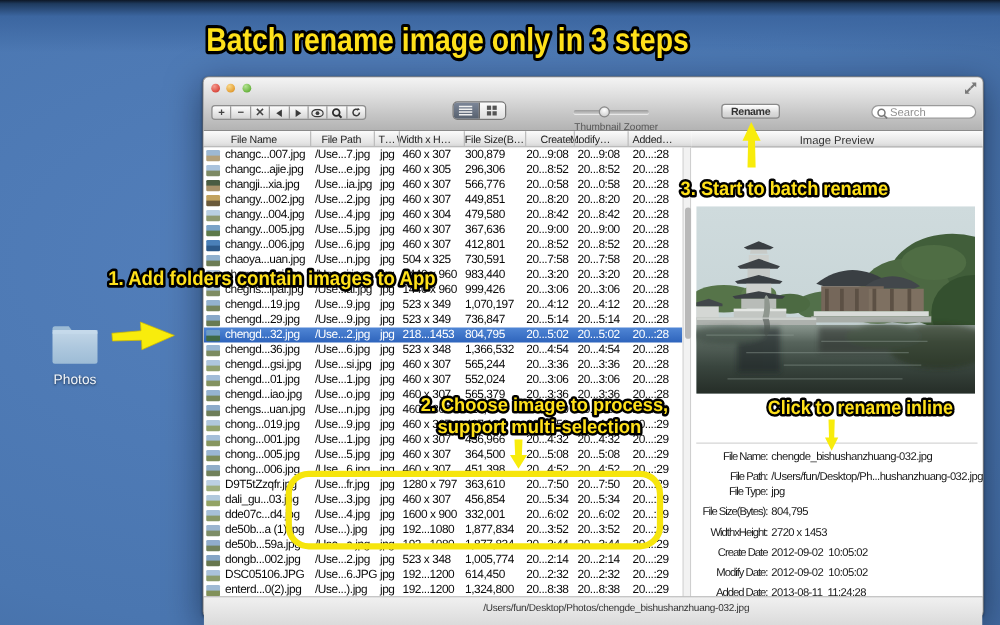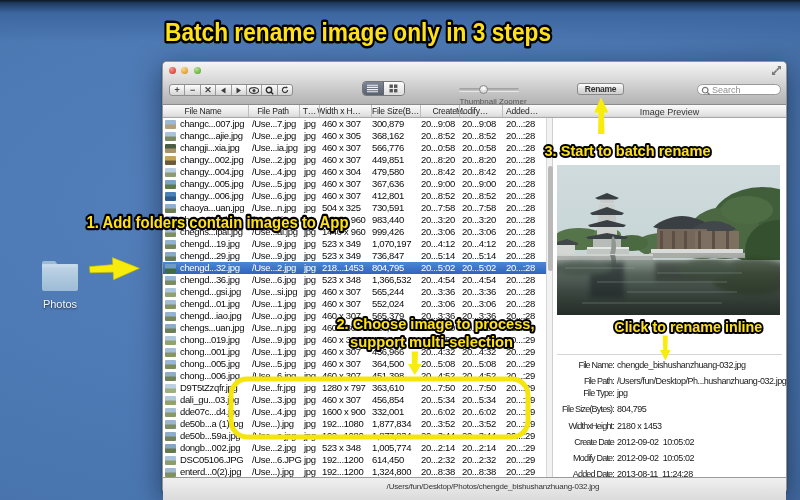--- a/index.html
+++ b/index.html
@@ -176,21 +176,21 @@
         <span class="c cr">20...9:08</span>
         <span class="c mo">20...9:08</span>
         <span class="c ad">20...:28</span>
       </div>
 <div class="row" style="top:12px">
         <i class="th" style="background:linear-gradient(180deg,#aac3dd 45%,#7d8a64 55%)"></i>
         <span class="c n">changc...ajie.jpg</span>
         <span class="c p">/Use...e.jpg</span>
         <span class="c t">jpg</span>
         <span class="c d">460 x 305</span>
-        <span class="c s">368,162</span>
+        <span class="c s">296,306</span>
         <span class="c cr">20...8:52</span>
         <span class="c mo">20...8:52</span>
         <span class="c ad">20...:28</span>
       </div>
 <div class="row" style="top:24px">
         <i class="th" style="background:linear-gradient(180deg,#4a5d43 45%,#a8926a 55%)"></i>
         <span class="c n">changji...xia.jpg</span>
         <span class="c p">/Use...ia.jpg</span>
         <span class="c t">jpg</span>
         <span class="c d">460 x 307</span>
@@ -593,21 +593,21 @@
 <div class="inf" style="top:283.0px">
         <span class="il">File Type:</span>
         <span class="iv">jpg</span>
       </div>
 <div class="inf" style="top:299.0px">
         <span class="il">File Size(Bytes):</span>
         <span class="iv">804,795</span>
       </div>
 <div class="inf" style="top:316.0px">
         <span class="il">WidthxHeight:</span>
-        <span class="iv">2180 x 1453</span>
+        <span class="iv">2720 x 1453</span>
       </div>
 <div class="inf" style="top:332.0px">
         <span class="il">Create Date</span>
         <span class="iv">2012-09-02&nbsp; 10:05:02</span>
       </div>
 <div class="inf" style="top:347.5px">
         <span class="il">Modify Date:</span>
         <span class="iv">2012-09-02&nbsp; 10:05:02</span>
       </div>
 <div class="inf" style="top:364.0px">

